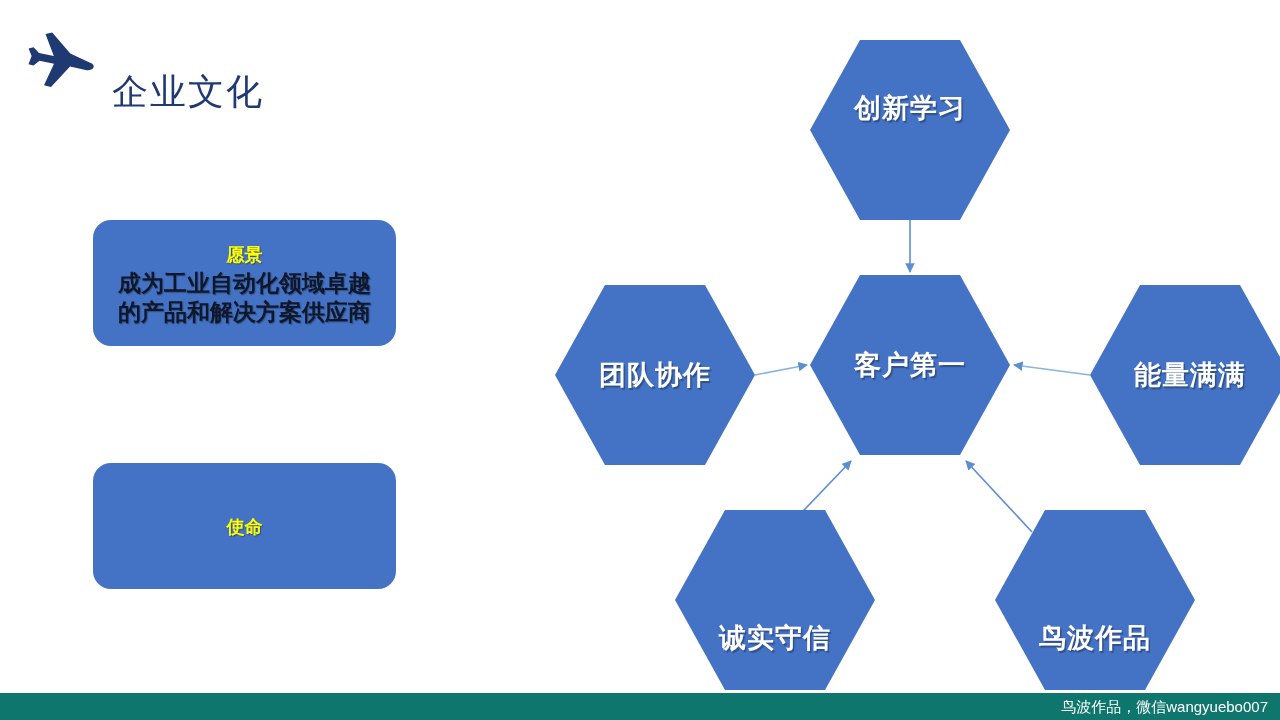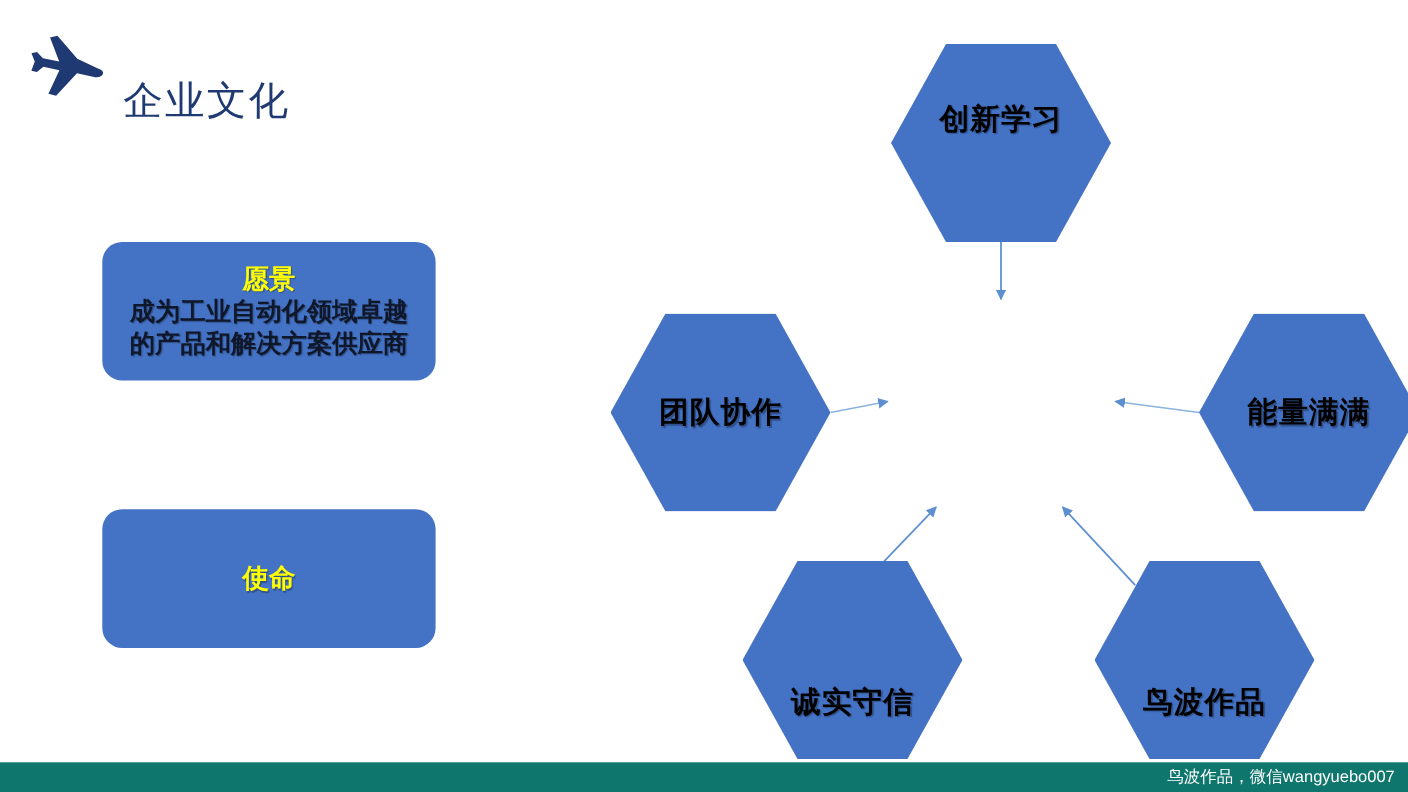--- a/index.html
+++ b/index.html
@@ -54,21 +54,21 @@
     box-sizing: border-box;
     padding: 12px 10px 10px 10px;
     text-align: center;
     display: flex;
     flex-direction: column;
     align-items: center;
     justify-content: center;
   }
   .info-card .card-title {
     color: #ffff00;
-    font-size: 24px;
+    font-size: 18px;
     font-weight: bold;
     line-height: 28px;
     text-shadow: 1px 1px 1px rgba(0,0,0,0.30);
   }
   .info-card .card-body {
     color: #0f172a;
     font-size: 23px;
     font-weight: bold;
     line-height: 29px;
     text-shadow: 1px 1px 1px rgba(0,0,0,0.30);
@@ -98,21 +98,21 @@
   .hex {
     position: absolute;
     background: #4472c4;
     -webkit-clip-path: polygon(25% 0%, 75% 0%, 100% 50%, 75% 100%, 25% 100%, 0% 50%);
     clip-path: polygon(25% 0%, 75% 0%, 100% 50%, 75% 100%, 25% 100%, 0% 50%);
     display: flex;
     align-items: center;
     justify-content: center;
   }
   .hex .hex-label {
-    color: #000000;
+    color: #ffffff;
     font-size: 27px;
     font-weight: bold;
     letter-spacing: 1px;
     text-shadow: 1.5px 1.5px 1px rgba(0,0,0,0.30);
     white-space: nowrap;
   }
   
   #hex-top      { left: 270px; top:  20px; width: 200px; height: 180px; }
   #hex-center   { left: 270px; top: 255px; width: 200px; height: 180px; }
   #hex-left     { left:  15px; top: 265px; width: 200px; height: 180px; }
@@ -203,20 +203,23 @@
     <line x1="492" y1="512" x2="426" y2="441" stroke="#5b8fd0" stroke-width="1.6" marker-end="url(#arrowhead)"></line>
   </svg>
 
   <div id="hex-cluster">
     <div class="hex" id="hex-top">
       <span class="hex-label">创新学习</span>
     </div>
     <div class="hex" id="hex-left">
       <span class="hex-label">团队协作</span>
     </div>
+    <div class="hex" id="hex-center">
+      <span class="hex-label">客户第一</span>
+    </div>
     <div class="hex" id="hex-right">
       <span class="hex-label">能量满满</span>
     </div>
     <div class="hex" id="hex-bottomleft">
       <span class="hex-label">诚实守信</span>
     </div>
     <div class="hex" id="hex-bottomright">
       <span class="hex-label">鸟波作品</span>
     </div>
   </div>

